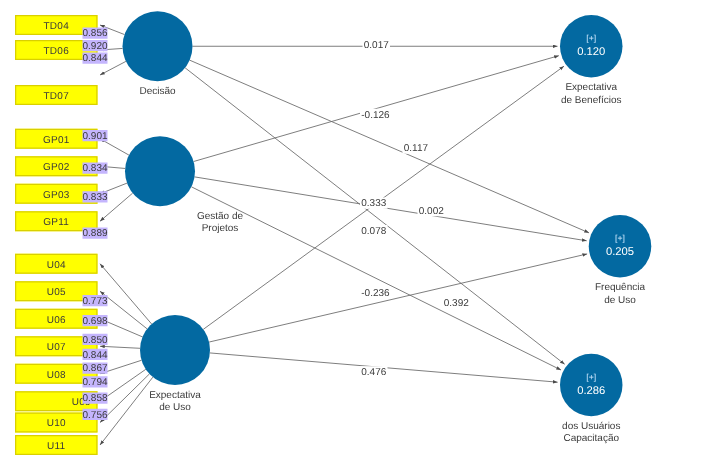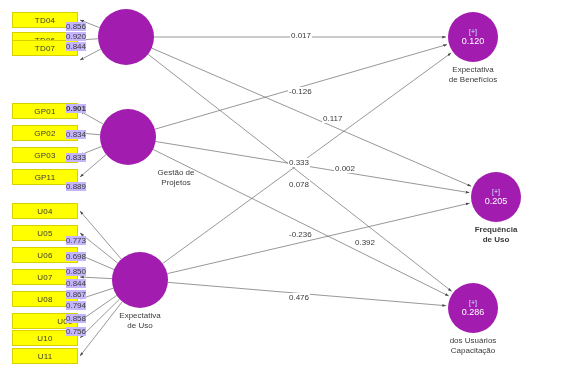--- a/index.html
+++ b/index.html
@@ -20,21 +20,21 @@
     box-sizing:border-box;
     font-size:8px;
     color:#3a3a3a;
     display:flex;align-items:center;justify-content:center;
     letter-spacing:.2px;
   }
 
   .construct{
     position:absolute;
     border-radius:50%;
-    background:#a21caf;
+    background:#0369a1;
     display:flex;flex-direction:column;
     align-items:center;justify-content:center;
     color:#ffffff;
   }
   .construct .plus{font-size:7px;line-height:8px;color:#cfe9ff;}
   .construct .r2{font-size:9px;line-height:11px;color:#ffffff;}
 
   .clabel{
     position:absolute;
     font-size:8px;
@@ -100,54 +100,55 @@
         <line x1="153.0874396562408" y1="149.43464400352806" x2="448.80854033148205" y2="296.0094504251694"></line>
         <line x1="162.61814654005786" y1="263.49486603833617" x2="451.1896444078014" y2="52.915664891604415"></line>
         <line x1="167.26868343634746" y1="273.6424136932111" x2="469.7051981149507" y2="203.13052965297499"></line>
         <line x1="167.90153992312213" y1="282.34607542897123" x2="446.0949436455608" y2="305.7377129792063"></line>
       </g>
   </svg>
 
   <div id="indicators-layer">
       <div class="indicator" style="left: 12px; top: 12px;">TD04</div>
       <div class="indicator" style="left: 12px; top: 32px;">TD06</div>
-      <div class="indicator" style="left: 12px; top: 40px;">TD07</div>
+      <div class="indicator" style="left: 12px; top: 68px;">TD07</div>
       <div class="indicator" style="left: 12px; top: 103px;">GP01</div>
       <div class="indicator" style="left: 12px; top: 125px;">GP02</div>
       <div class="indicator" style="left: 12px; top: 147px;">GP03</div>
       <div class="indicator" style="left: 12px; top: 169px;">GP11</div>
       <div class="indicator" style="left: 12px; top: 203px;">U04</div>
       <div class="indicator" style="left: 12px; top: 225px;">U05</div>
       <div class="indicator" style="left: 12px; top: 247px;">U06</div>
       <div class="indicator" style="left: 12px; top: 269px;">U07</div>
       <div class="indicator" style="left: 12px; top: 291px;">U08</div>
       <div class="indicator" style="left: 12px; top: 313px; padding-left: 40px;">U09</div>
       <div class="indicator" style="left: 12px; top: 330px;">U10</div>
       <div class="indicator" style="left: 12px; top: 348px;">U11</div>
     </div>
   <div id="loadings-layer">
       <div class="loading" style="left: 66px; top: 22px;">0.856</div>
       <div class="loading" style="left: 66px; top: 32px;">0.920</div>
       <div class="loading" style="left: 66px; top: 42px;">0.844</div>
-      <div class="loading" style="left: 66px; top: 104px; font-weight: bold;">0.901</div>
+      <div class="loading" style="left: 66px; top: 104px;">0.901</div>
       <div class="loading" style="left: 66px; top: 130px;">0.834</div>
       <div class="loading" style="left: 66px; top: 142px; margin-top: 40px;">0.889</div>
       <div class="loading" style="left: 66px; top: 153px;">0.833</div>
       <div class="loading" style="left: 66px; top: 236px;">0.773</div>
       <div class="loading" style="left: 66px; top: 252px;">0.698</div>
       <div class="loading" style="left: 66px; top: 267px;">0.850</div>
       <div class="loading" style="left: 66px; top: 279px;">0.844</div>
       <div class="loading" style="left: 66px; top: 290px;">0.867</div>
       <div class="loading" style="left: 66px; top: 301px;">0.794</div>
       <div class="loading" style="left: 66px; top: 314px;">0.858</div>
       <div class="loading" style="left: 66px; top: 327px;">0.756</div>
     </div>
   <div id="constructs-layer">
       <div class="construct" style="left: 98px; top: 9px; width: 56px; height: 56px;"></div>
       <div class="clabel" style="left: 76px; top: 68px;">
+        <div>Decisão</div>
       </div>
       <div class="construct" style="left: 100px; top: 109px; width: 56px; height: 56px;"></div>
       <div class="clabel" style="left: 78px; top: 168px; padding-left: 48px;">
         <div>Gestão de</div>
         <div>Projetos</div>
       </div>
       <div class="construct" style="left: 112px; top: 252px; width: 56px; height: 56px;"></div>
       <div class="clabel" style="left: 90px; top: 311px;">
         <div>Expectativa</div>
         <div>de Uso</div>
@@ -157,21 +158,21 @@
         <span class="r2">0.120</span>
       </div>
       <div class="clabel" style="left: 423px; top: 65px;">
         <div>Expectativa</div>
         <div>de Benefícios</div>
       </div>
       <div class="construct" style="left: 471px; top: 172px; width: 50px; height: 50px;">
         <span class="plus">[+]</span>
         <span class="r2">0.205</span>
       </div>
-      <div class="clabel" style="left: 446px; top: 225px; font-weight: bold;">
+      <div class="clabel" style="left: 446px; top: 225px;">
         <div>Frequência</div>
         <div>de Uso</div>
       </div>
       <div class="construct" style="left: 448px; top: 283px; width: 50px; height: 50px;">
         <span class="plus">[+]</span>
         <span class="r2">0.286</span>
       </div>
       <div class="clabel" style="left: 423px; top: 336px;">
         <div>dos Usuários</div>
         <div>Capacitação</div>

